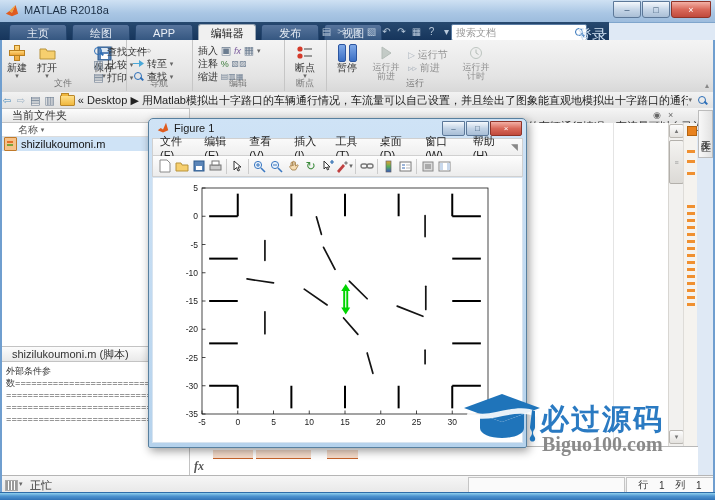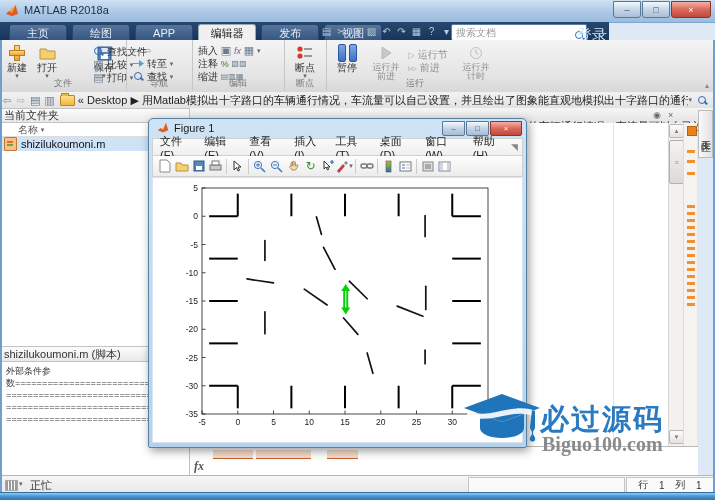--- a/index.html
+++ b/index.html
@@ -21,21 +21,21 @@
   .tabstrip{left:0;top:22px;width:609px;height:18px;background:linear-gradient(#27496f,#16355c);}
   .rtab{display:inline-block;width:56px;margin:2px 1px 0 1px;height:16px;line-height:16px;text-align:center;
     color:#e8eef6;font-size:11px;background:linear-gradient(#57749c,#33557f);border:1px solid #24456e;
     border-bottom:none;border-radius:3px 3px 0 0;}
   .rtab.active{background:#f0f0f0;color:#222;border-color:#9aa7b5;height:17px;}
   .tabs-left{left:8px;top:0;}
   
   .qat{right:156px;top:3px;display:flex;align-items:center;}
   .qat-i{width:13px;height:13px;margin-left:2px;color:#b9c9db;font-size:10px;line-height:13px;text-align:center;}
   .searchbox{right:22px;top:2px;width:128px;height:15px;background:#fff;border:1px solid #5a7ca3;border-radius:2px;
-    font-size:10px;color:#999;display:flex;align-items:flex-end;padding:0 2px 0 4px;}
+    font-size:10px;color:#999;display:flex;align-items:center;padding:0 2px 0 4px;}
   .searchbox .ph{flex:1;}
   .mag{width:9px;height:9px;position:relative;}
   .mag::before{content:"";position:absolute;left:0;top:0;width:6px;height:6px;border:1.5px solid #2d6fb8;border-radius:50%;}
   .mag::after{content:"";position:absolute;left:6px;top:6px;width:4px;height:1.5px;background:#2d6fb8;transform:rotate(45deg);}
   .signin{right:2px;top:4px;color:#cfe0f2;font-size:15px;}
   
   .ribbon{left:0;top:40px;width:715px;height:52px;background:linear-gradient(#f4f4f4,#e4e4e4 70%,#d8d8d8);
     border-bottom:1px solid #b3b3b3;}
   .rgroup{position:absolute;top:0;height:51px;border-right:1px solid #c6c6c6;}
   .glabel{position:absolute;bottom:1px;width:100%;text-align:center;font-size:9px;color:#777;}
@@ -57,21 +57,21 @@
   .mono-icon{font-size:11px;color:#6b7c90;}
   
   .addrbar{left:0;top:92px;width:715px;height:16px;background:linear-gradient(#f2f2f2,#e2e2e2);
     border-bottom:1px solid #bcbcbc;display:flex;align-items:center;}
   .nav-i{width:14px;text-align:center;font-size:10px;color:#4a89b8;}
   .folder{width:13px;height:9px;background:linear-gradient(#ffe08a,#f0b73d);border:1px solid #b8862a;border-radius:1px;position:relative;margin:0 3px;}
   .folder::before{content:"";position:absolute;left:0;top:-3px;width:6px;height:2px;background:#f0b73d;border:1px solid #b8862a;border-bottom:none;border-radius:1px 1px 0 0;}
   .pathtext{flex:1;font-size:11px;color:#222;white-space:nowrap;overflow:hidden;}
   
   .panel-h{background:linear-gradient(#fcfcfc,#e9e9e9);border:1px solid #c3c3c3;border-left:none;
-    font-size:11px;color:#333;display:flex;align-items:center;padding-left:4px;box-sizing:border-box;}
+    font-size:11px;color:#333;display:flex;align-items:center;padding-left:12px;box-sizing:border-box;}
   .cf-head{left:0;top:108px;width:190px;height:15px;}
   .cf-body{left:0;top:123px;width:190px;height:223px;background:#fff;border-right:1px solid #c3c3c3;box-sizing:border-box;}
   .colhead{height:13px;border-bottom:1px solid #ddd;color:#555;font-size:10px;display:flex;align-items:center;padding-left:18px;}
   .frow{height:14px;display:flex;align-items:center;font-size:11px;color:#111;padding-left:4px;}
   .frow.sel{background:#cfe3f6;}
   .ficon{width:11px;height:12px;background:#fdfdfd;border:1px solid #9a9a9a;border-radius:1px;margin-right:4px;position:relative;}
   .ficon::after{content:"";position:absolute;left:2px;top:3px;width:6px;height:2px;background:#e2702a;box-shadow:0 3px 0 #7aa33a;}
   .ficon.run{background:#f6c28a;border-color:#c07a2a;}
   .details-h{left:0;top:346px;width:190px;height:16px;}
   .details-b{left:0;top:362px;width:190px;height:113px;background:#fff;border-right:1px solid #c3c3c3;

